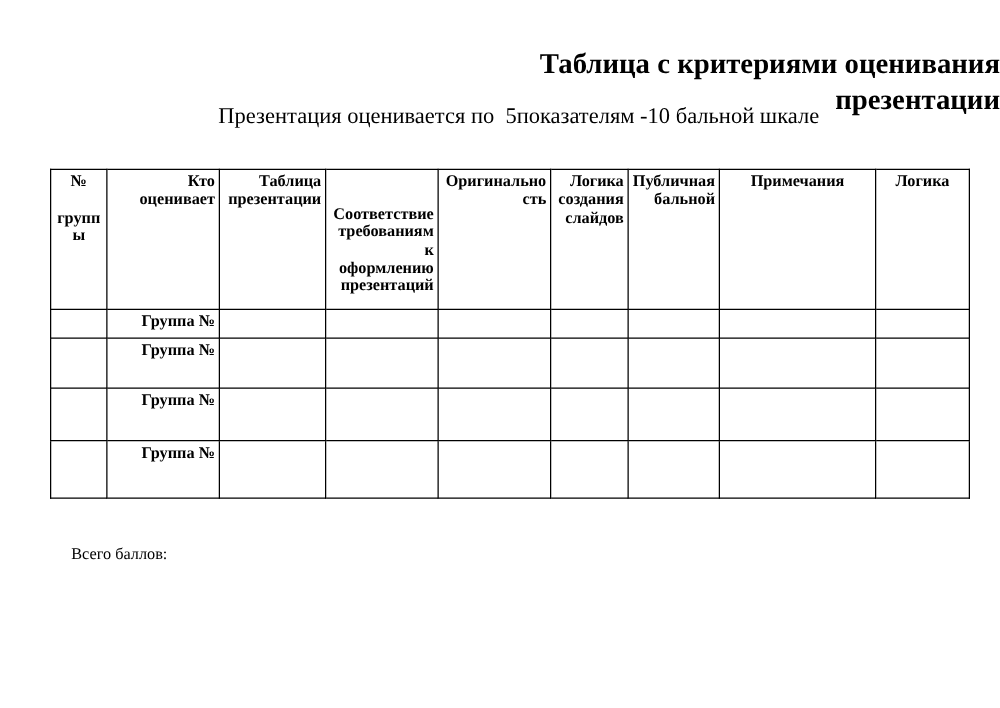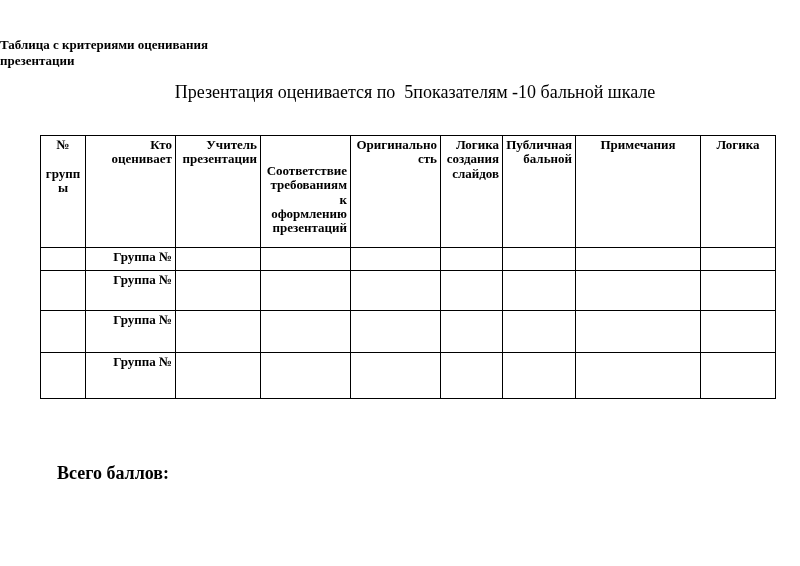--- a/index.html
+++ b/index.html
@@ -14,22 +14,22 @@
     width: 800px;
     height: 566px;
     background: #ffffff;
     overflow: hidden;
   }
   .title {
     position: absolute;
     top: 37px;
     left: 0;
     width: 100%;
-    text-align: left;
-    font-size: 13px;
+    text-align: right;
+    font-size: 23px;
     font-weight: bold;
     line-height: 1.25;
     white-space: pre-line;
   }
   .subtitle {
     position: absolute;
     top: 82px;
     left: 15px;
     width: 100%;
     text-align: center;
@@ -72,24 +72,24 @@
   }
   tr.rh  { height: 112px; }
   tr.r1  { height: 23px; }
   tr.r2  { height: 40px; }
   tr.r3  { height: 42px; }
   tr.r4  { height: 46px; }
   tr.r5  { height: 23px; }
   tr.r6  { height: 22px; }
   .total {
     position: absolute;
-    top: 463px;
+    top: 435px;
     left: 57px;
-    font-size: 18px;
-    font-weight: bold;
+    font-size: 13px;
+    font-weight: normal;
   }
 </style>
 </head>
 <body>
 
 <div class="page">
 
   <div class="title">Таблица с критериями оценивания
 презентации</div>
   <div class="subtitle">Презентация оценивается по  5показателям -10 бальной шкале</div>
@@ -105,21 +105,21 @@
       <col style="width:73px">
       <col style="width:125px">
       <col style="width:75px">
     </colgroup>
     <thead>
       <tr class="rh">
         <th class="center">№
 
 группы</th>
         <th>Кто оценивает</th>
-        <th>Учитель презентации</th>
+        <th>Таблица презентации</th>
         <th class="pad-top">Соответствие требованиям к оформлению презентаций</th>
         <th>Оригинальность</th>
         <th>Логика создания слайдов</th>
         <th>Публичная бальной</th>
         <th class="center">Примечания</th>
         <th class="center">Логика</th>
       </tr>
     </thead>
     <tbody>
       <tr class="r1">

